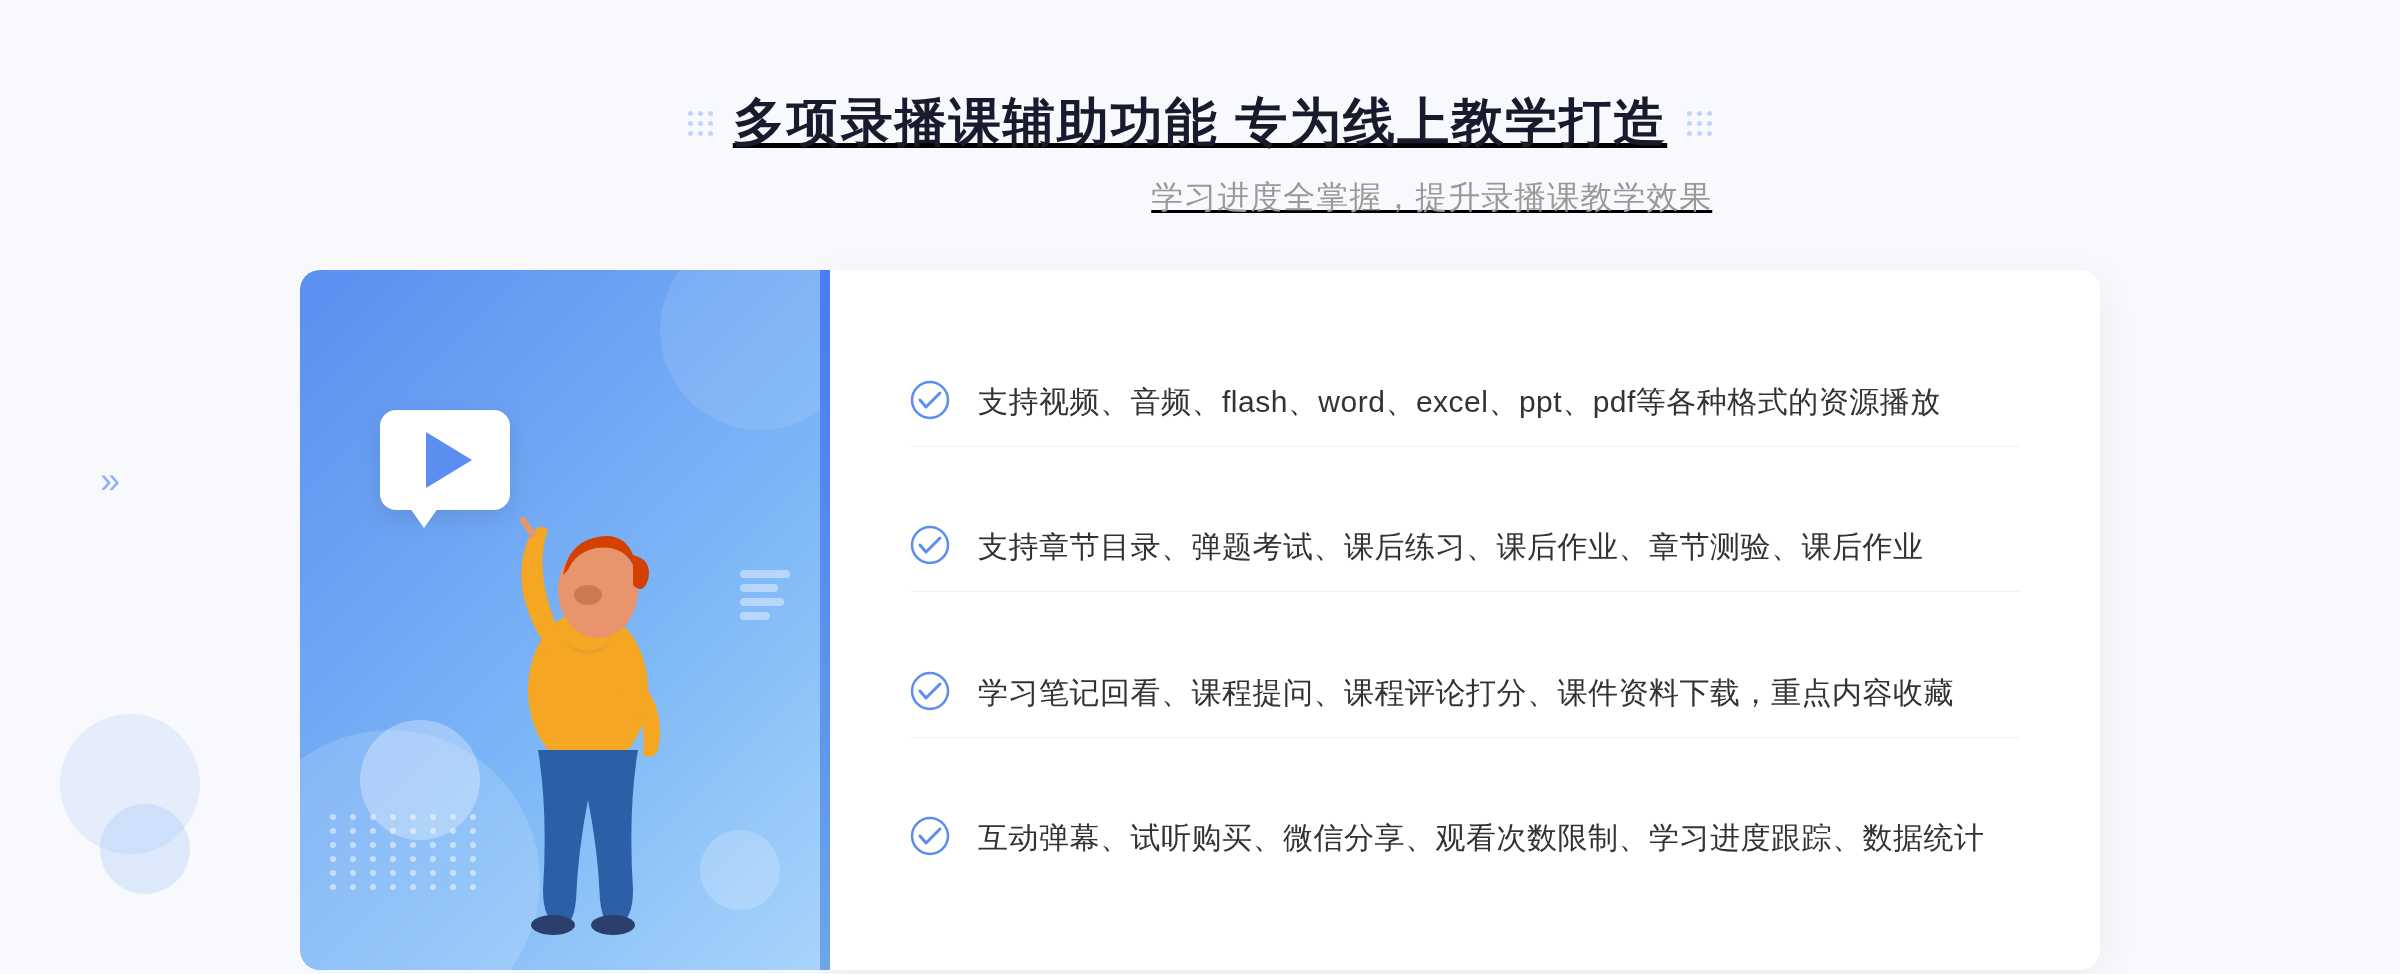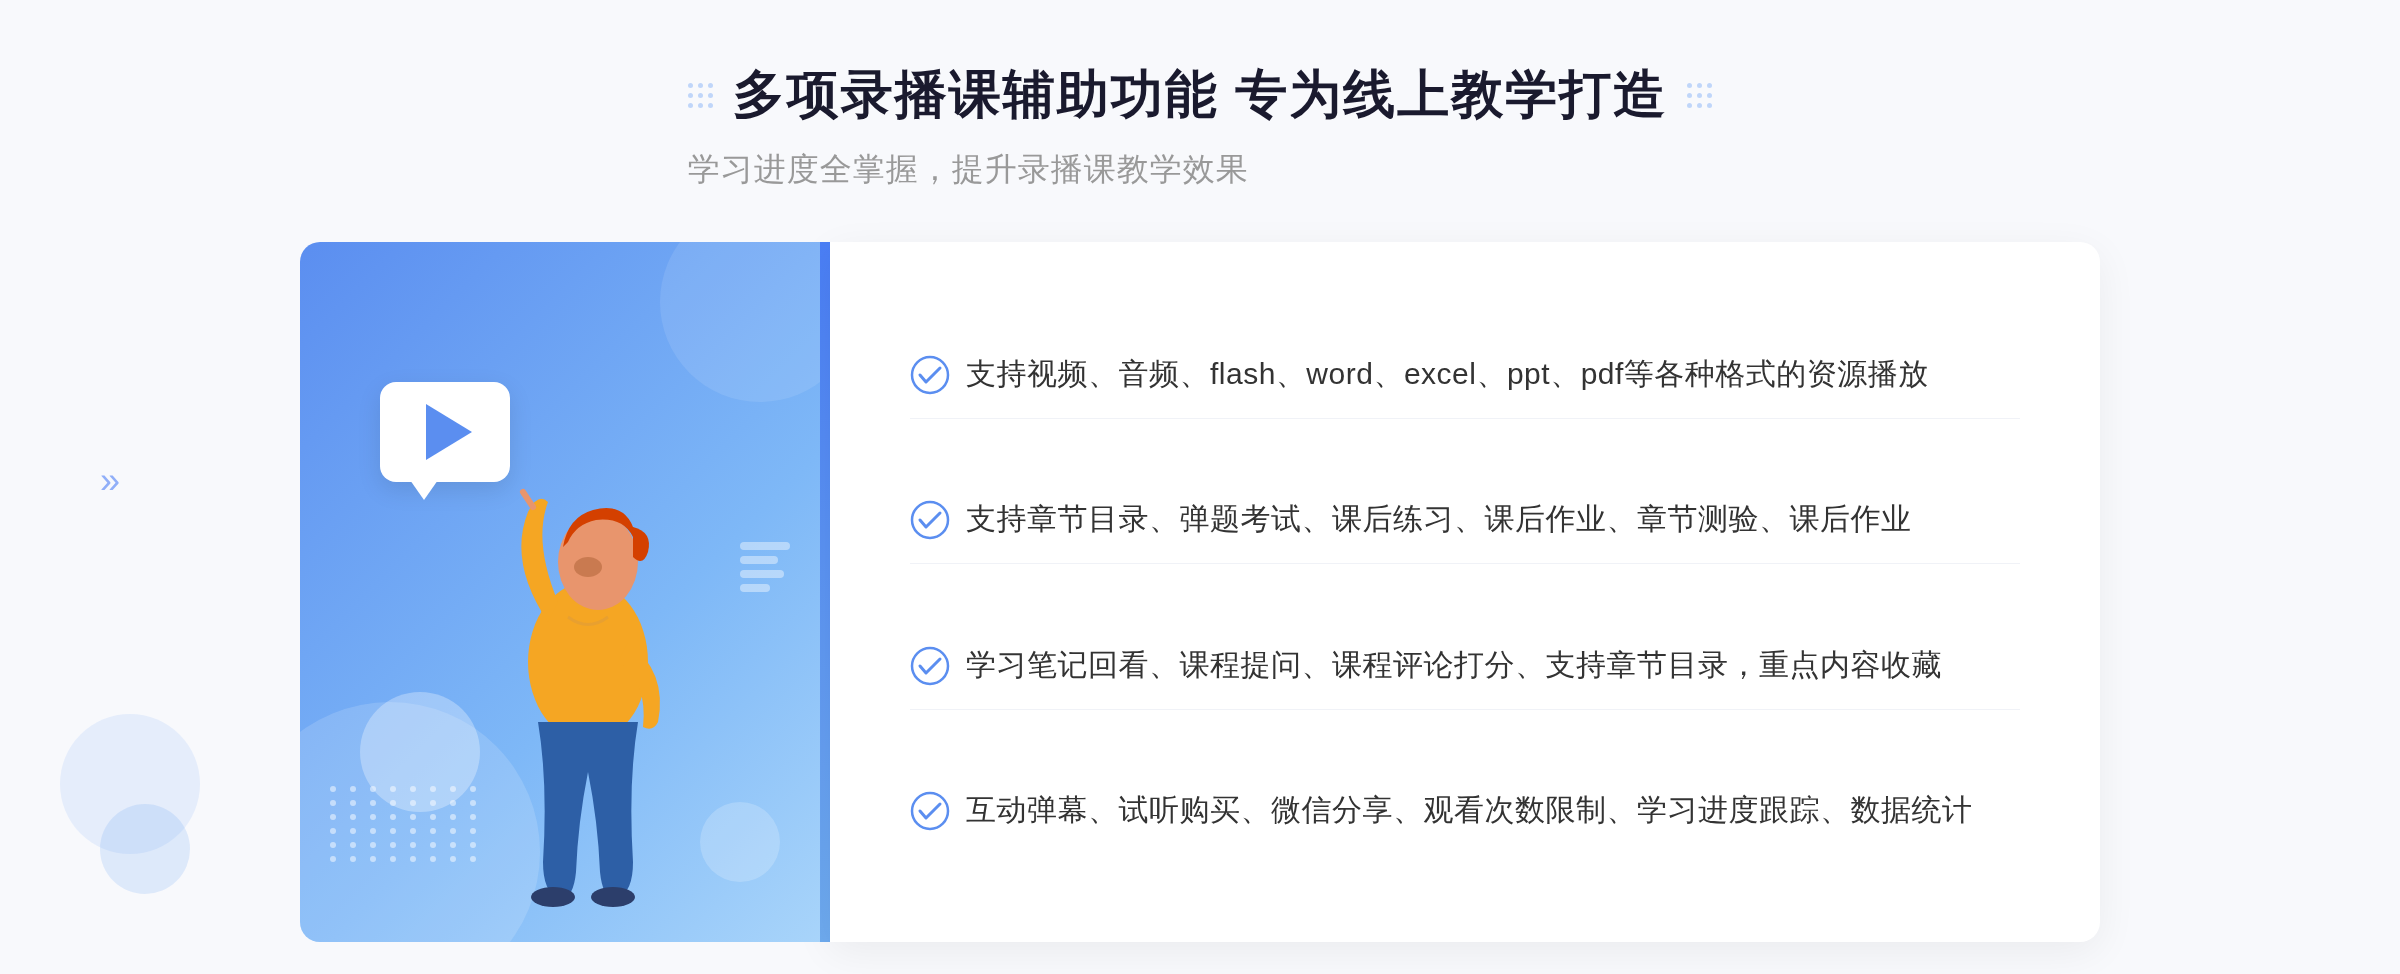--- a/index.html
+++ b/index.html
@@ -32,23 +32,24 @@
       position: absolute;
       left: 100px;
       top: 460px;
       color: #4d7ef7;
       font-size: 36px;
       opacity: 0.6;
     }
 
     
     .header {
-      margin-top: 60px;
-      text-align: left;
+      margin-top: 88px;
+      text-align: right;
       position: relative;
+      text-decoration: underline;
     }
 
     .header-title-row {
       display: flex;
       align-items: center;
       justify-content: center;
       gap: 20px;
     }
 
     .header-dots-deco {
@@ -242,22 +243,22 @@
       border-radius: 0 20px 20px 0;
       padding: 60px 80px;
       display: flex;
       flex-direction: column;
       justify-content: space-around;
       box-shadow: 0 10px 40px rgba(0,0,0,0.06);
     }
 
     .feature-item {
       display: flex;
-      align-items: center;
-      gap: 16px;
+      align-items: flex-start;
+      gap: 28px;
       padding: 20px 0;
     }
 
     .feature-item:not(:last-child) {
       border-bottom: 1px solid #f0f2f7;
     }
 
     .check-icon {
       width: 40px;
       height: 40px;
@@ -483,21 +484,21 @@
         <span class="feature-text">支持章节目录、弹题考试、课后练习、课后作业、章节测验、课后作业</span>
       </div>
 
       <div class="feature-item">
         <div class="check-icon">
           <svg viewBox="0 0 40 40" xmlns="http://www.w3.org/2000/svg">
             <circle cx="20" cy="20" r="18" fill="none" stroke="#5b8ef0" stroke-width="2.5"></circle>
             <path d="M10,20 L16,27 L30,13" stroke="#5b8ef0" stroke-width="3" fill="none" stroke-linecap="round" stroke-linejoin="round"></path>
           </svg>
         </div>
-        <span class="feature-text">学习笔记回看、课程提问、课程评论打分、支持章节目录，重点内容收藏</span>
+        <span class="feature-text">学习笔记回看、课程提问、课程评论打分、课件资料下载，重点内容收藏</span>
       </div>
 
       <div class="feature-item">
         <div class="check-icon">
           <svg viewBox="0 0 40 40" xmlns="http://www.w3.org/2000/svg">
             <circle cx="20" cy="20" r="18" fill="none" stroke="#5b8ef0" stroke-width="2.5"></circle>
             <path d="M10,20 L16,27 L30,13" stroke="#5b8ef0" stroke-width="3" fill="none" stroke-linecap="round" stroke-linejoin="round"></path>
           </svg>
         </div>
         <span class="feature-text">互动弹幕、试听购买、微信分享、观看次数限制、学习进度跟踪、数据统计</span>

